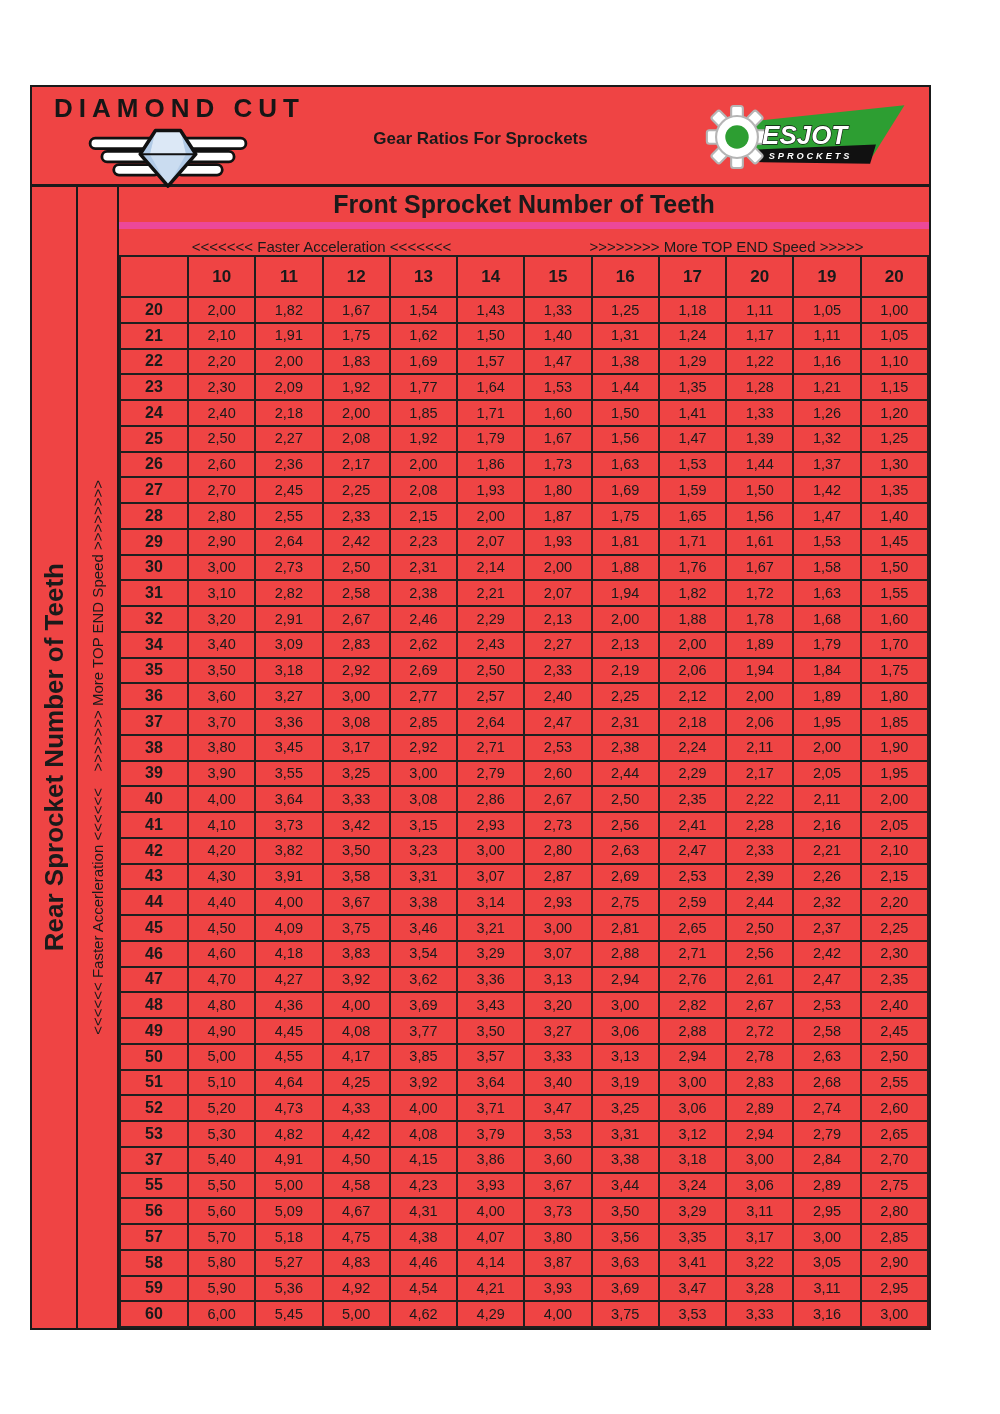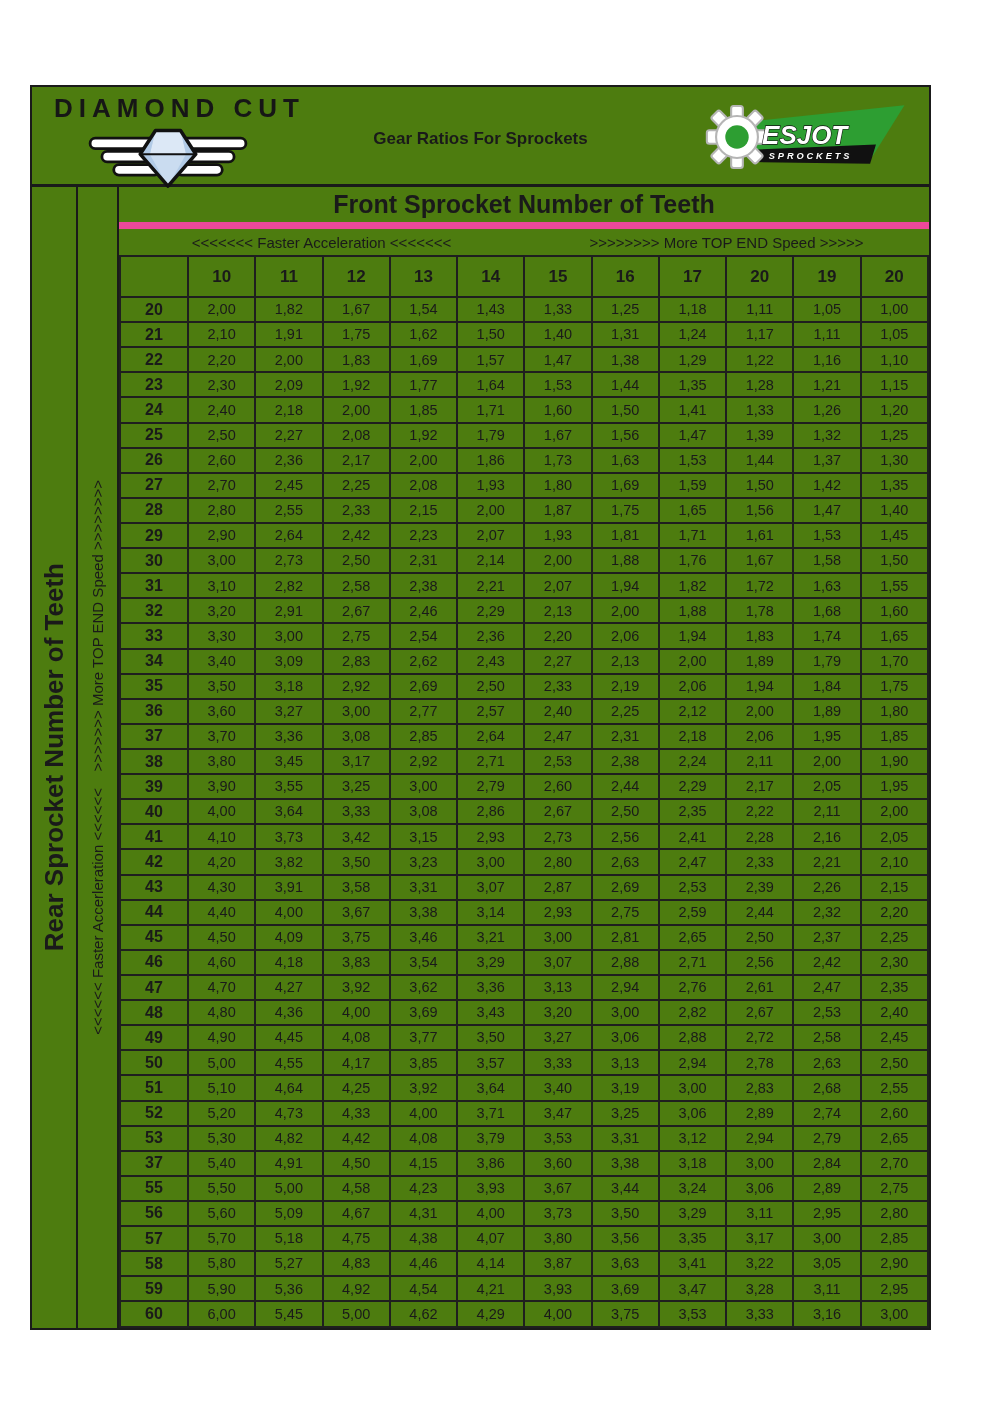--- a/index.html
+++ b/index.html
@@ -4,21 +4,21 @@
 <style>
   * { box-sizing: border-box; margin: 0; padding: 0; }
   html,body { width: 1000px; height: 1414px; background: #ffffff; }
   body { position: relative; font-family: "Liberation Sans", sans-serif; color: #1a1a1a; }
 
   .sheet {
     position: absolute; left: 30px; top: 85px;
     width: 901px; height: 1245px;
     border: 2px solid #1a1a1a;
     display: flex; flex-direction: column;
-    background: #4d7c0f;
+    background: #ef4444;
   }
 
   
   .header-band {
     height: 100px; flex: 0 0 100px;
     border-bottom: 3px solid #1a1a1a;
     position: relative;
   }
   .brand { position: absolute; left: 22px; top: 6px; width: 250px; }
   .brand-name {
@@ -48,21 +48,21 @@
   .vtext { writing-mode: vertical-rl; transform: rotate(180deg); white-space: nowrap; }
   .rear-title { font-size: 26px; font-weight: bold; }
   .v-annot { font-size: 15px; }
 
   .main-col { flex: 1; display: flex; flex-direction: column; min-width: 0; }
   .front-title {
     flex: 0 0 37px; line-height: 35px; text-align: center;
     font-size: 25px; font-weight: bold;
     border-bottom: 7px solid #ec4899;
   }
-  .h-annot { flex: 0 0 26px; display: flex; align-items: center; font-size: 15px; }
+  .h-annot { flex: 0 0 26px; display: flex; align-items: flex-end; font-size: 15px; }
   .h-annot span { flex: 1; text-align: center; white-space: nowrap; }
 
   .grid-wrap { flex: 1; display: flex; min-height: 0; }
   table.ratio-grid {
     width: 100%; height: 100%;
     border-collapse: collapse; table-layout: fixed;
   }
   .ratio-grid th, .ratio-grid td {
     border: 2px solid #1f1f1f; text-align: center; vertical-align: middle;
     padding: 0; line-height: 1;
@@ -346,34 +346,20 @@
                 <td>2,46</td>
                 <td>2,29</td>
                 <td>2,13</td>
                 <td>2,00</td>
                 <td>1,88</td>
                 <td>1,78</td>
                 <td>1,68</td>
                 <td>1,60</td>
               </tr>
               <tr>
-                <th>33</th>
-                <td>3,30</td>
-                <td>3,00</td>
-                <td>2,75</td>
-                <td>2,54</td>
-                <td>2,36</td>
-                <td>2,20</td>
-                <td>2,06</td>
-                <td>1,94</td>
-                <td>1,83</td>
-                <td>1,74</td>
-                <td>1,65</td>
-              </tr>
-              <tr>
                 <th>34</th>
                 <td>3,40</td>
                 <td>3,09</td>
                 <td>2,83</td>
                 <td>2,62</td>
                 <td>2,43</td>
                 <td>2,27</td>
                 <td>2,13</td>
                 <td>2,00</td>
                 <td>1,89</td>

